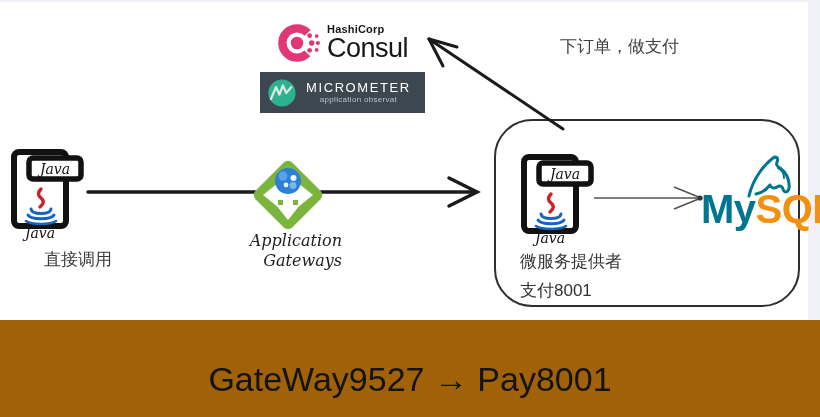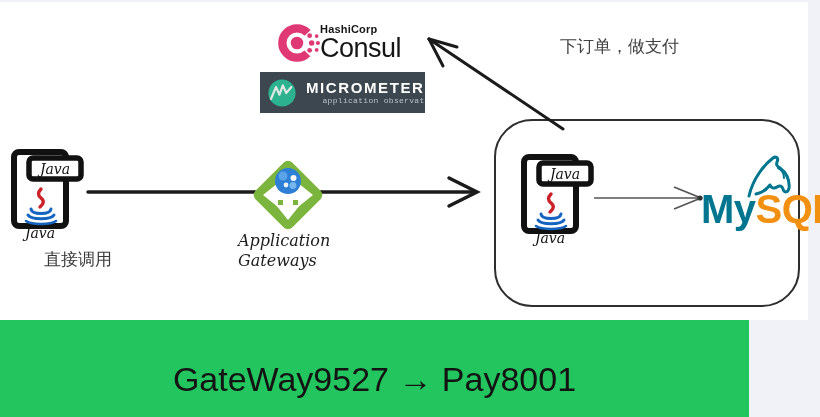--- a/index.html
+++ b/index.html
@@ -2,52 +2,52 @@
 <html><head>
 <meta charset="utf-8">
 <style>
   * { margin:0; padding:0; box-sizing:border-box; }
   body { font-family:"Liberation Sans", sans-serif; }
   .stage { position:relative; width:820px; height:417px; background:#f1f2f7; overflow:hidden; }
   .canvas { position:absolute; left:0; top:2px; width:808px; height:318px; background:#ffffff; }
   .abs { position:absolute; }
 
   
-  .consul { left:274px; top:18px; display:flex; align-items:center; }
+  .consul { left:274px; top:18px; display:flex; align-items:center; gap:7px; }
   .consul-brand { font-size:11px; font-weight:bold; color:#161616; letter-spacing:.2px; }
   .consul-product { font-size:27px; font-weight:normal; color:#161616; line-height:1.02; letter-spacing:-.5px; }
 
   
   .micrometer { left:260px; top:70px; width:165px; height:41px; background:#3d4750;
                 display:flex; align-items:center; padding-left:5px; }
   .mm-text { margin-left:7px; }
-  .mm-name { color:#ffffff; font-weight:bold; font-size:15px; letter-spacing:1.6px; line-height:1.1; }
-  .mm-tagline { color:#b9c2c9; font-size:8px; text-align:right; margin-top:-1px; letter-spacing:.3px;font-family:Liberation Mono, monospace; }
+  .mm-name { color:#ffffff; font-weight:normal; font-size:13px; letter-spacing:1.6px; line-height:1.1; }
+  .mm-tagline { color:#b9c2c9; font-size:8px; text-align:center; margin-top:-1px; letter-spacing:.3px; }
 
   .cn { color:#3b3b3b; font-size:17px; }
   .caller-label { left:3px; top:246px;margin-left:41px; }
   .gateway-port { left:236px; top:274px; color:#333; }
   .annotation { left:560px; top:33px; color:#404040; }
 
-  .gw-caption { left:238px; top:229px; width:104px; text-align:left;
+  .gw-caption { left:238px; top:229px; width:104px; text-align:right;
                 font-family:"DejaVu Serif", serif; font-style:italic;
                 font-size:16px; line-height:20px; color:#1c1c1c; }
 
   .provider-box { left:494px; top:117px; width:306px; height:188px;
                   border:2.5px solid #2e2e2e; border-radius:38px; background:#ffffff; }
   .provider-label { left:520px; top:245px; line-height:29px; color:#333; }
 
   .mysql-text { left:701px; top:185px; font-size:40px; font-weight:bold; letter-spacing:-.5px; }
   .mysql-my { color:#00758f; }
   .mysql-sql { color:#f29111; }
 
   .hand { font-family:"DejaVu Serif", serif; font-style:italic; }
 
-  .footer { position:absolute; left:0; top:320px; width:749px; height:97px;
-            background:#22c55e; text-align:center; }
+  .footer { position:absolute; left:0; top:320px; width:820px; height:97px;
+            background:#a16207; text-align:center; }
   .footer-title { margin-top:40px; font-size:34px; color:#131313; }
 
   svg { display:block; }
 </style>
 </head>
 <body>
 
 <div class="stage">
   <div class="canvas">
 
@@ -140,19 +140,23 @@
     </svg>
 
     <svg class="abs" style="left:744px;top:150px;" width="58" height="48" viewBox="0 0 58 48">
       <path d="M5 44 C9 26 21 12 29 6 c3 -2 6 0 4 4 c-1 3 0 4 3 6 c6 4 10 12 9 20 c-1 5 -5 5 -6 1 c-1 -3 -3 -4 -6 -2 c-3 2 -6 1 -7 -2 c-3 4 -9 8 -14 9" fill="none" stroke="#00758f" stroke-width="3" stroke-linecap="round" stroke-linejoin="round"></path>
       <path d="M34 16 c4 2 6 6 6 10" fill="none" stroke="#00758f" stroke-width="2" stroke-linecap="round"></path>
     </svg>
     <div class="abs mysql-text">
       <span class="mysql-my">My</span><span class="mysql-sql">SQL</span>
     </div>
 
+    <div class="abs cn provider-label">
+      <div>微服务提供者</div>
+      <div>支付8001</div>
+    </div>
 
   </div>
 
   <div class="footer">
     <div class="footer-title">GateWay9527 → Pay8001</div>
   </div>
 </div>
 
 </body></html>

